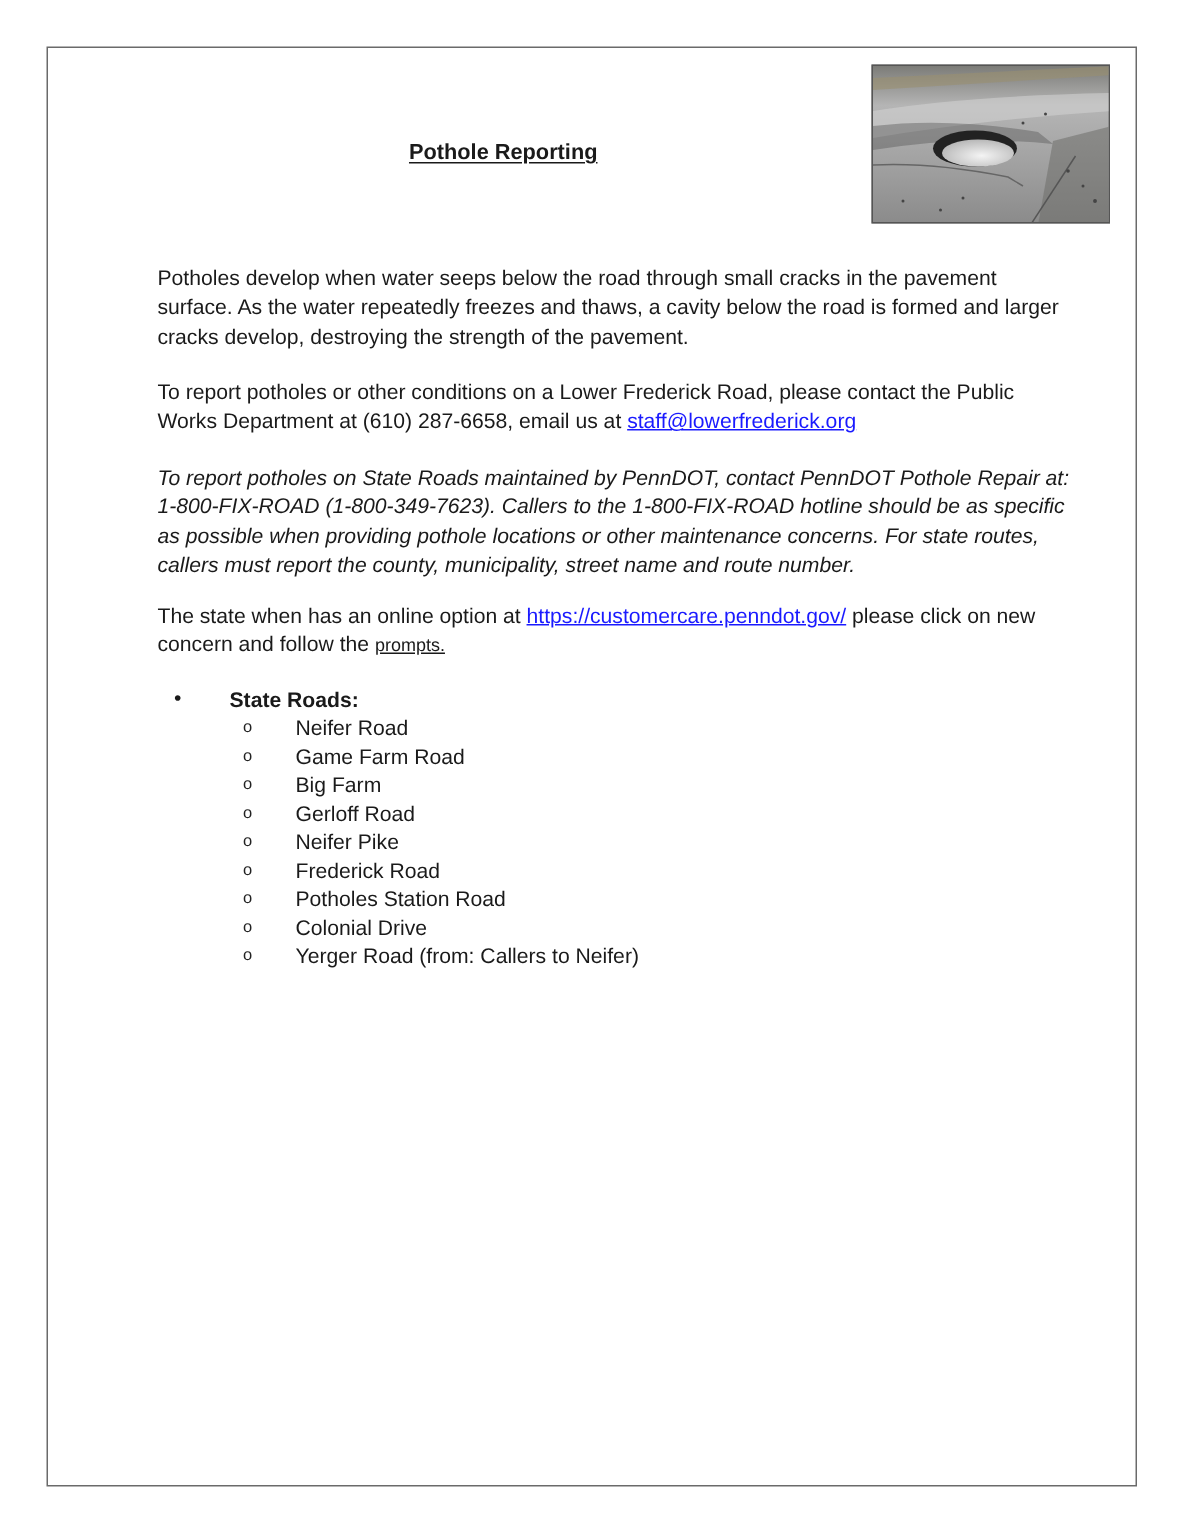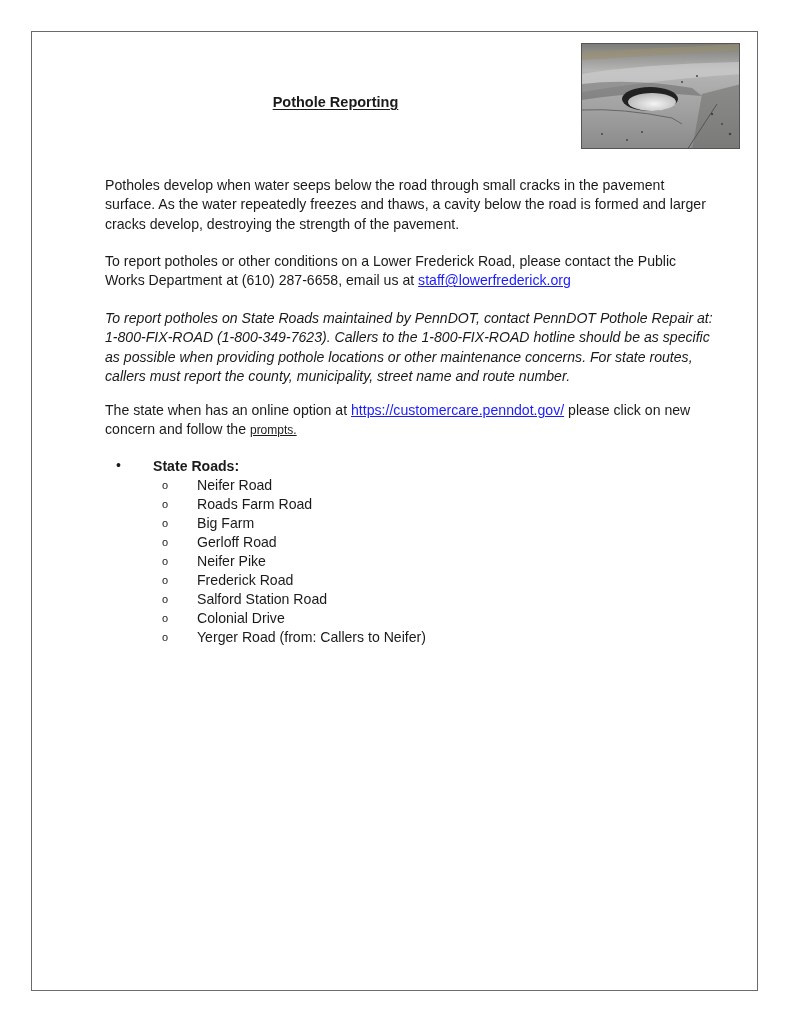--- a/index.html
+++ b/index.html
@@ -83,41 +83,41 @@
   <div class="bullet-row">
     <span class="bullet">•</span>
     <span class="bullet-label">State Roads:</span>
   </div>
   <div class="road" style="top:19px">
       <span class="circ">o</span>
       <span class="name">Neifer Road</span>
     </div>
   <div class="road" style="top:38px">
       <span class="circ">o</span>
-      <span class="name">Roads Farm Road</span>
+      <span class="name">Game Farm Road</span>
     </div>
   <div class="road" style="top:57px">
       <span class="circ">o</span>
       <span class="name">Big Farm</span>
     </div>
   <div class="road" style="top:76px">
       <span class="circ">o</span>
       <span class="name">Gerloff Road</span>
     </div>
   <div class="road" style="top:95px">
       <span class="circ">o</span>
       <span class="name">Neifer Pike</span>
     </div>
   <div class="road" style="top:114px">
       <span class="circ">o</span>
       <span class="name">Frederick Road</span>
     </div>
   <div class="road" style="top:133px">
       <span class="circ">o</span>
-      <span class="name">Salford Station Road</span>
+      <span class="name">Potholes Station Road</span>
     </div>
   <div class="road" style="top:152px">
       <span class="circ">o</span>
       <span class="name">Colonial Drive</span>
     </div>
   <div class="road" style="top:171px">
       <span class="circ">o</span>
       <span class="name">Yerger Road (from: Callers to Neifer)</span>
     </div>
 </div>

